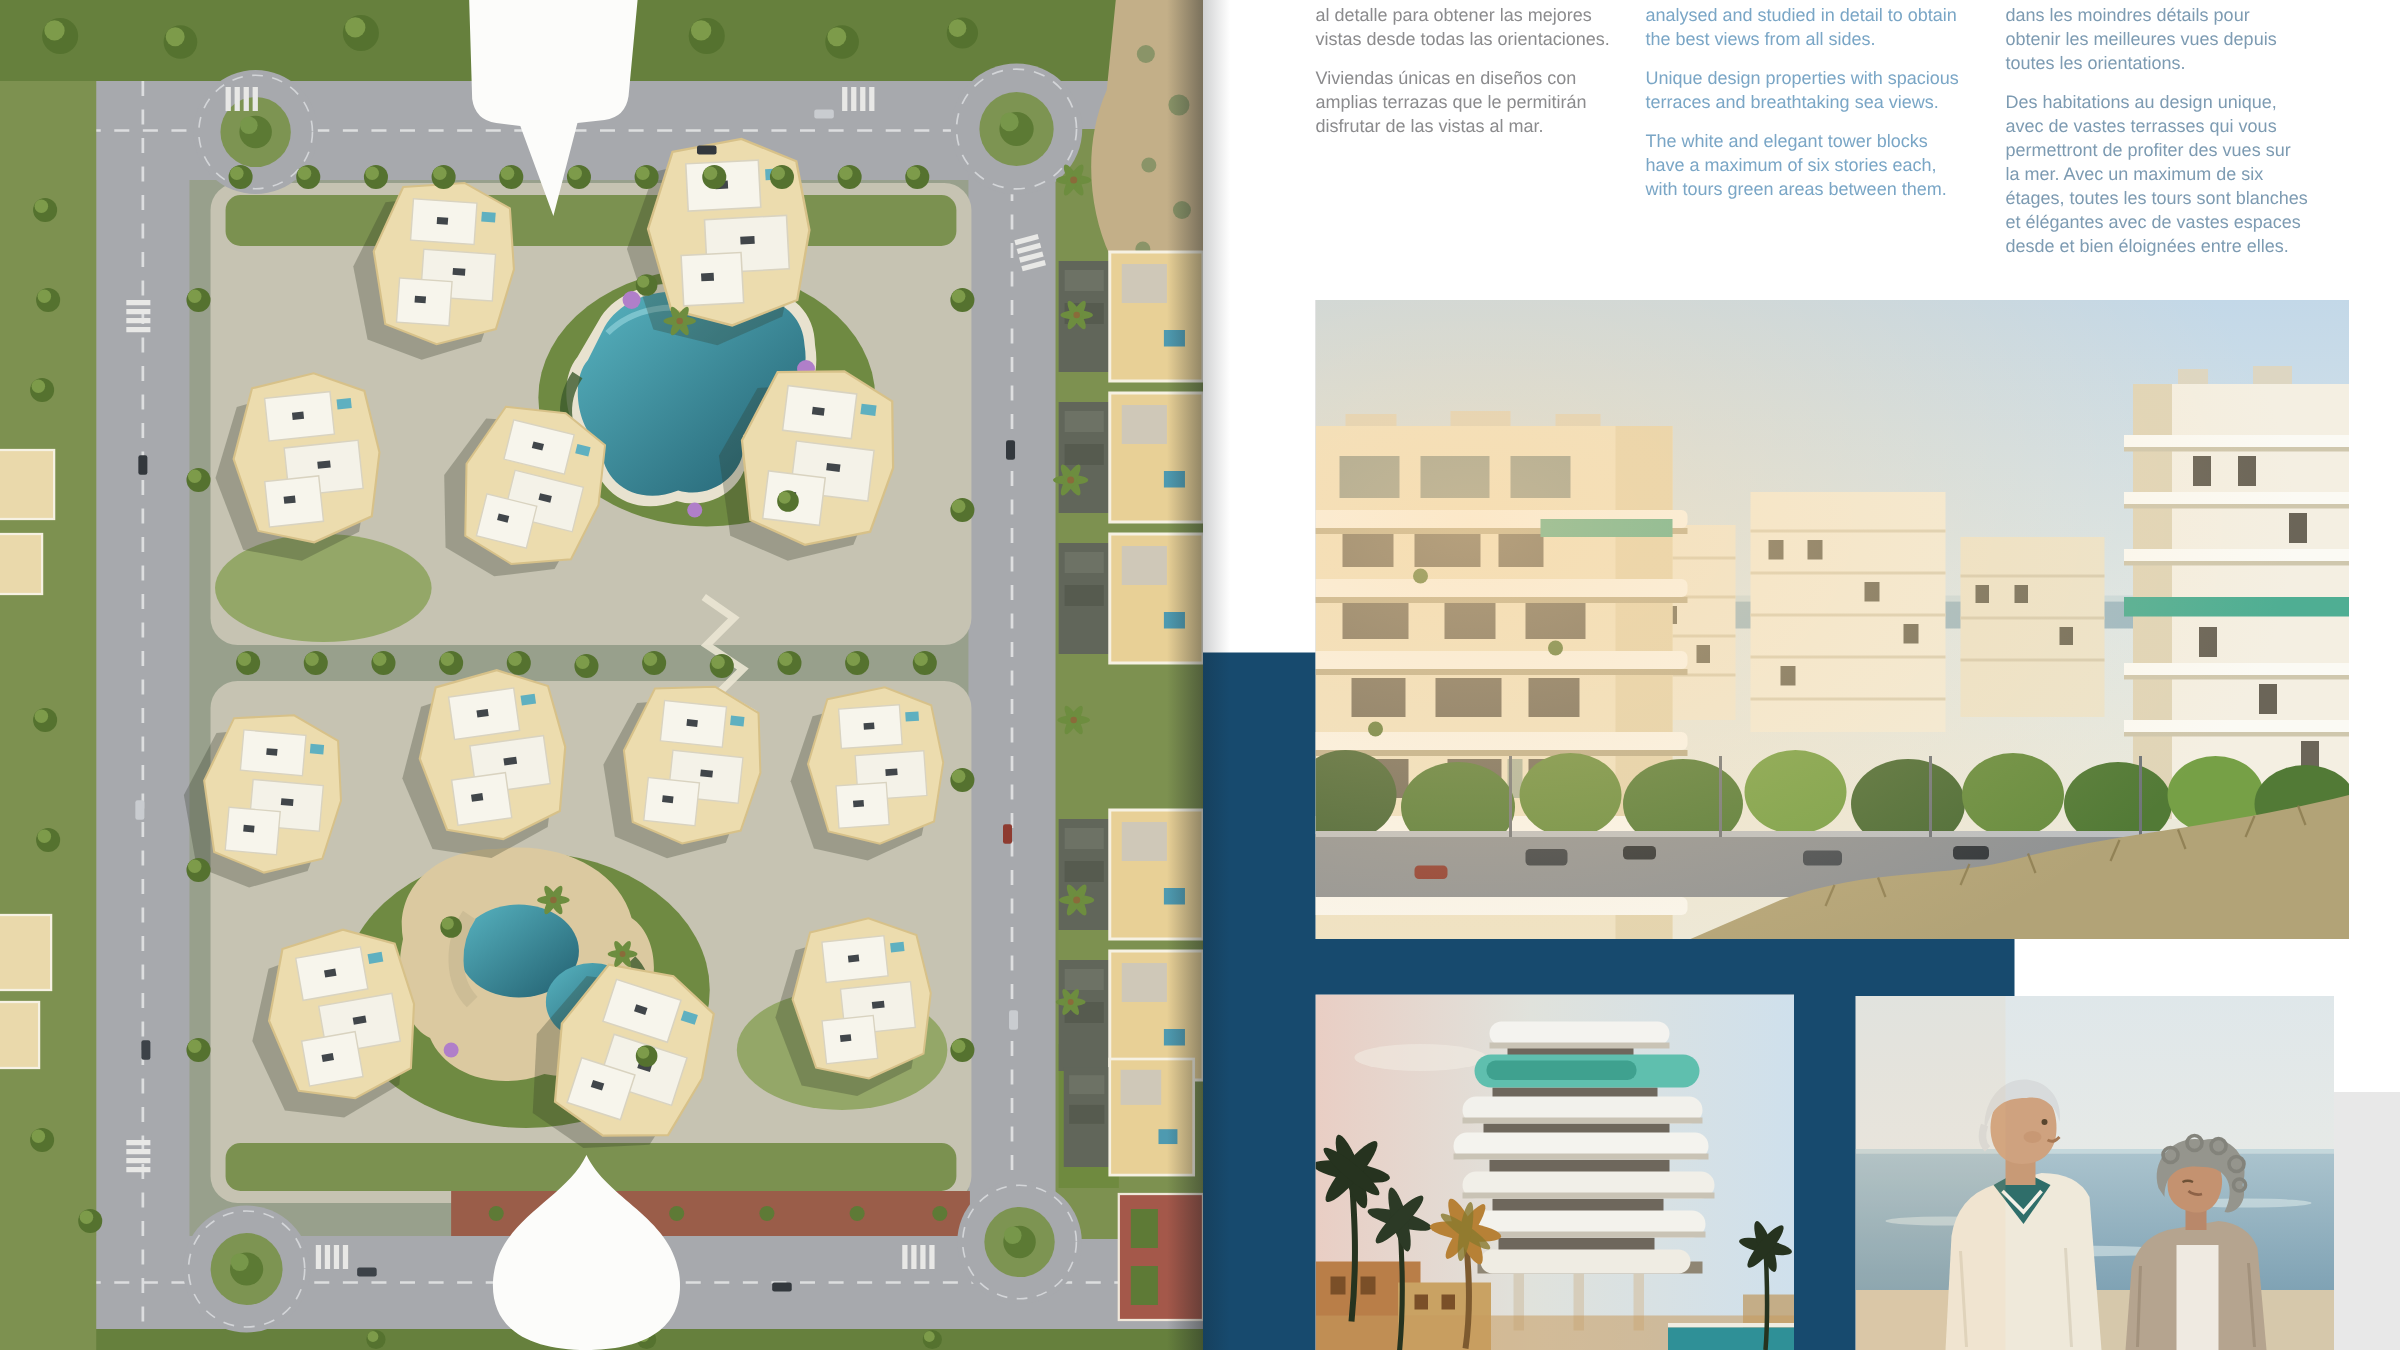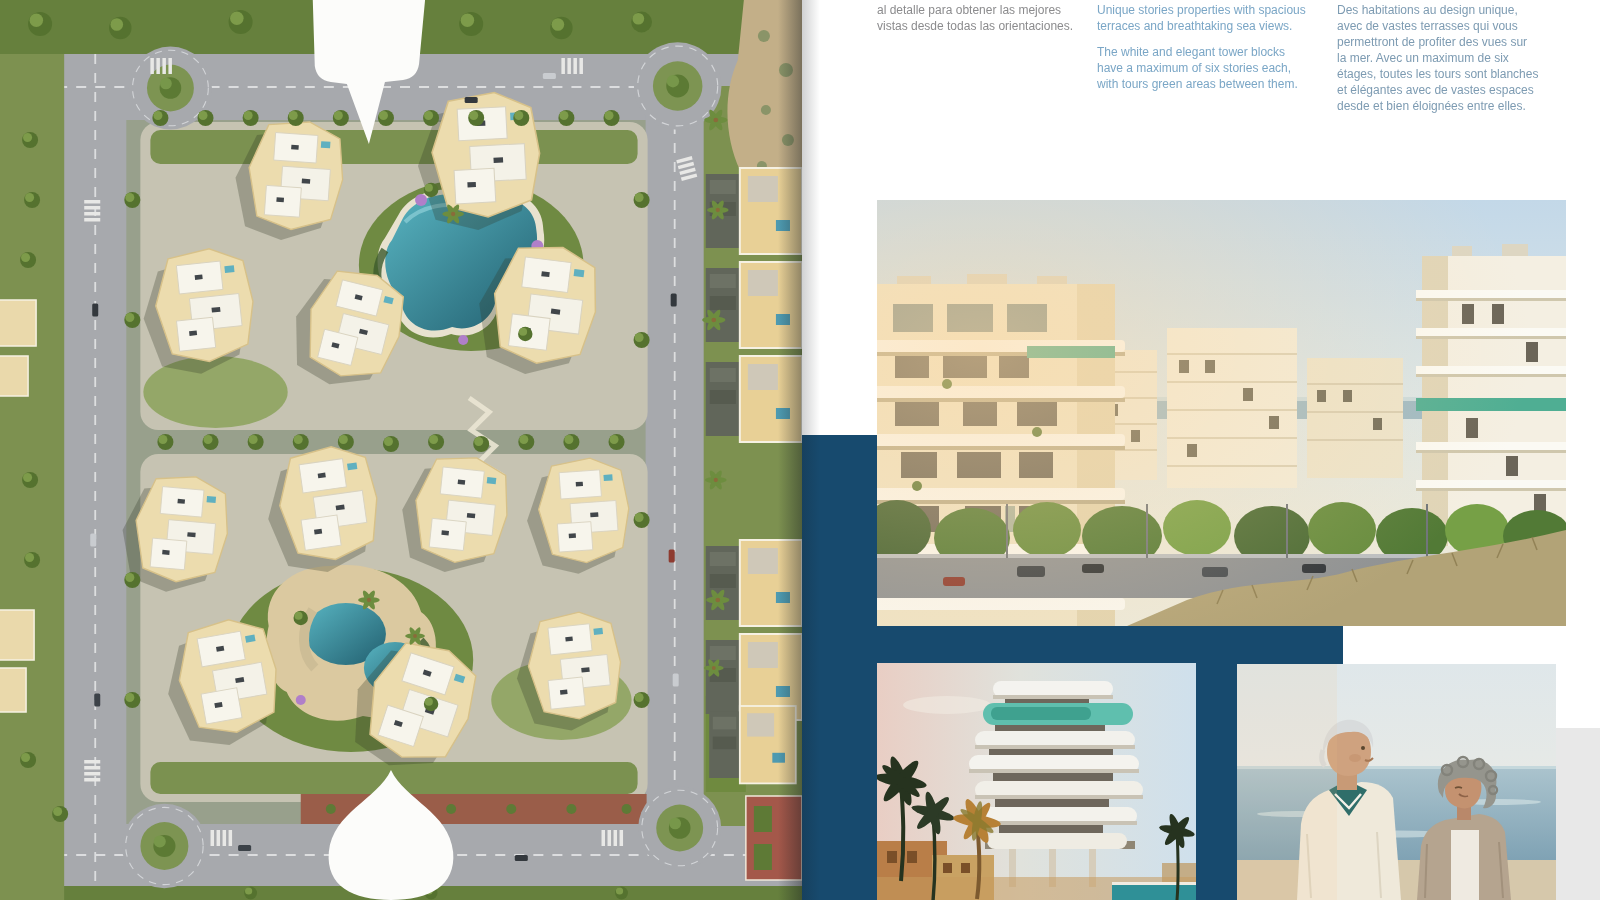--- a/index.html
+++ b/index.html
@@ -297,29 +297,37 @@
     </svg>
     <div class="map-edge-shadow"></div>
   </div>
   <div class="spine-light"></div>
 
   <div class="navy-block"></div>
 
   <div class="col" id="col-es" lang="es">
     <p>al detalle para obtener las mejores
 vistas desde todas las orientaciones.</p>
+    <p>Viviendas únicas en diseños con
+amplias terrazas que le permitirán
+disfrutar de las vistas al mar.</p>
   </div>
   <div class="col" id="col-en" lang="en">
-    <p>Unique stories properties with spacious
+    <p>analysed and studied in detail to obtain
+the best views from all sides.</p>
+    <p>Unique design properties with spacious
 terraces and breathtaking sea views.</p>
     <p>The white and elegant tower blocks
 have a maximum of six stories each,
 with tours green areas between them.</p>
   </div>
   <div class="col" id="col-fr" lang="fr">
+    <p>dans les moindres détails pour
+obtenir les meilleures vues depuis
+toutes les orientations.</p>
     <p>Des habitations au design unique,
 avec de vastes terrasses qui vous
 permettront de profiter des vues sur
 la mer. Avec un maximum de six
 étages, toutes les tours sont blanches
 et élégantes avec de vastes espaces
 desde et bien éloignées entre elles.</p>
   </div>
 
   <div class="photo" id="photo-main">

